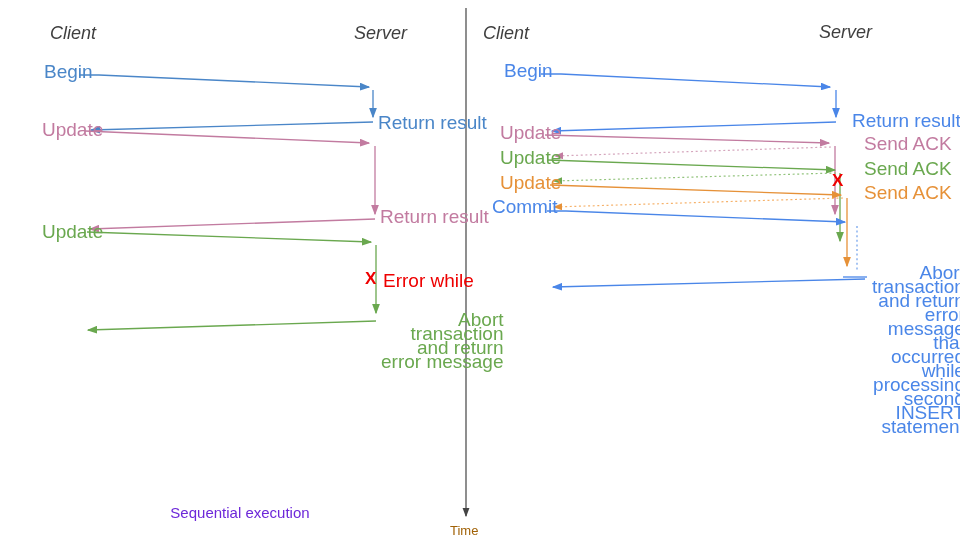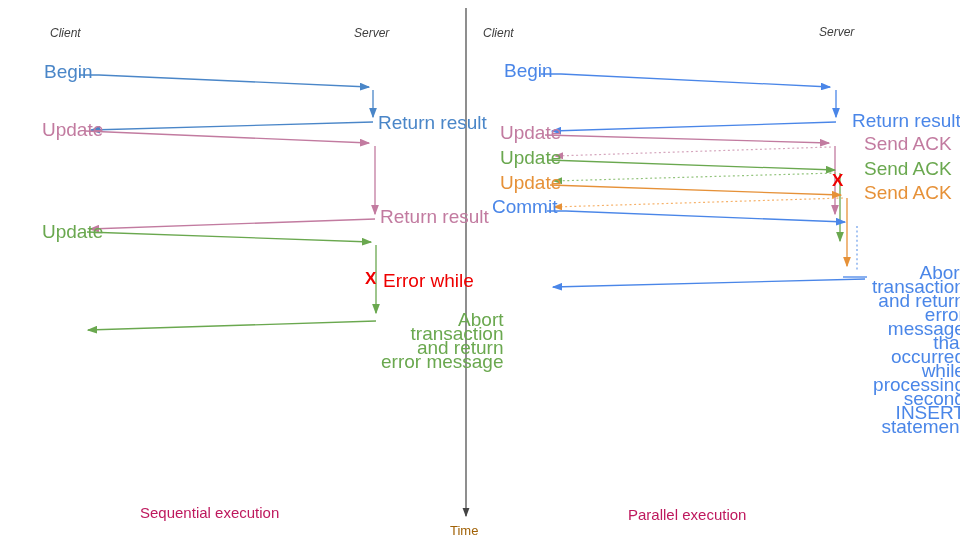--- a/index.html
+++ b/index.html
@@ -2,30 +2,30 @@
 <html><head>
 <meta charset="utf-8">
 <style>
   html,body { margin:0; padding:0; background:#ffffff; }
   .canvas {
     position:relative; width:960px; height:540px; background:#ffffff;
     font-family:"Liberation Sans", sans-serif; overflow:hidden;
   }
   .canvas svg { position:absolute; left:0; top:0; }
   .lbl { position:absolute; font-size:19px; line-height:14px; white-space:nowrap; }
-  .hdr { font-style:italic; color:#3f3f3f; font-size:12px; }
+  .hdr { font-style:italic; color:#3f3f3f; font-size:18px; }
   .blueL { color:#4a86c8; }
   .blueR { color:#4a86e8; }
   .pink  { color:#c27ba0; }
   .green { color:#6aa84f; }
   .orange{ color:#e69138; }
   .red   { color:#ee0000; }
   .xmark { font-weight:bold; font-size:17px; line-height:16px; }
   .multiline { white-space:pre-line;text-align:right; }
-  .title { color:#be185d; font-size:15px; width:200px; }
+  .title { color:#6d28d9; font-size:15px; width:200px; text-align:center; }
   .axis-lbl { color:#a16207; font-size:13px; }
 </style>
 </head>
 <body>
 
 <div class="canvas">
 
   <svg width="960" height="540" viewBox="0 0 960 540">
     <defs>
       <marker id="m-blueL" viewBox="0 0 8 6" refX="7" refY="3" markerWidth="8" markerHeight="6" orient="auto-start-reverse">
@@ -124,17 +124,16 @@
   <div class="lbl blueR multiline" style="left:872px; top:266px;">Abort
 transaction
 and return
 error message
 that occurred
 while
 processing
 second
 INSERT
 statement</div>
-  <div class="lbl title" style="left:628px; top:508px;">Parallel execution</div>
 
   <div class="lbl axis-lbl" style="left:450px; top:524px;">Time</div>
 
 </div>
 
 </body></html>

